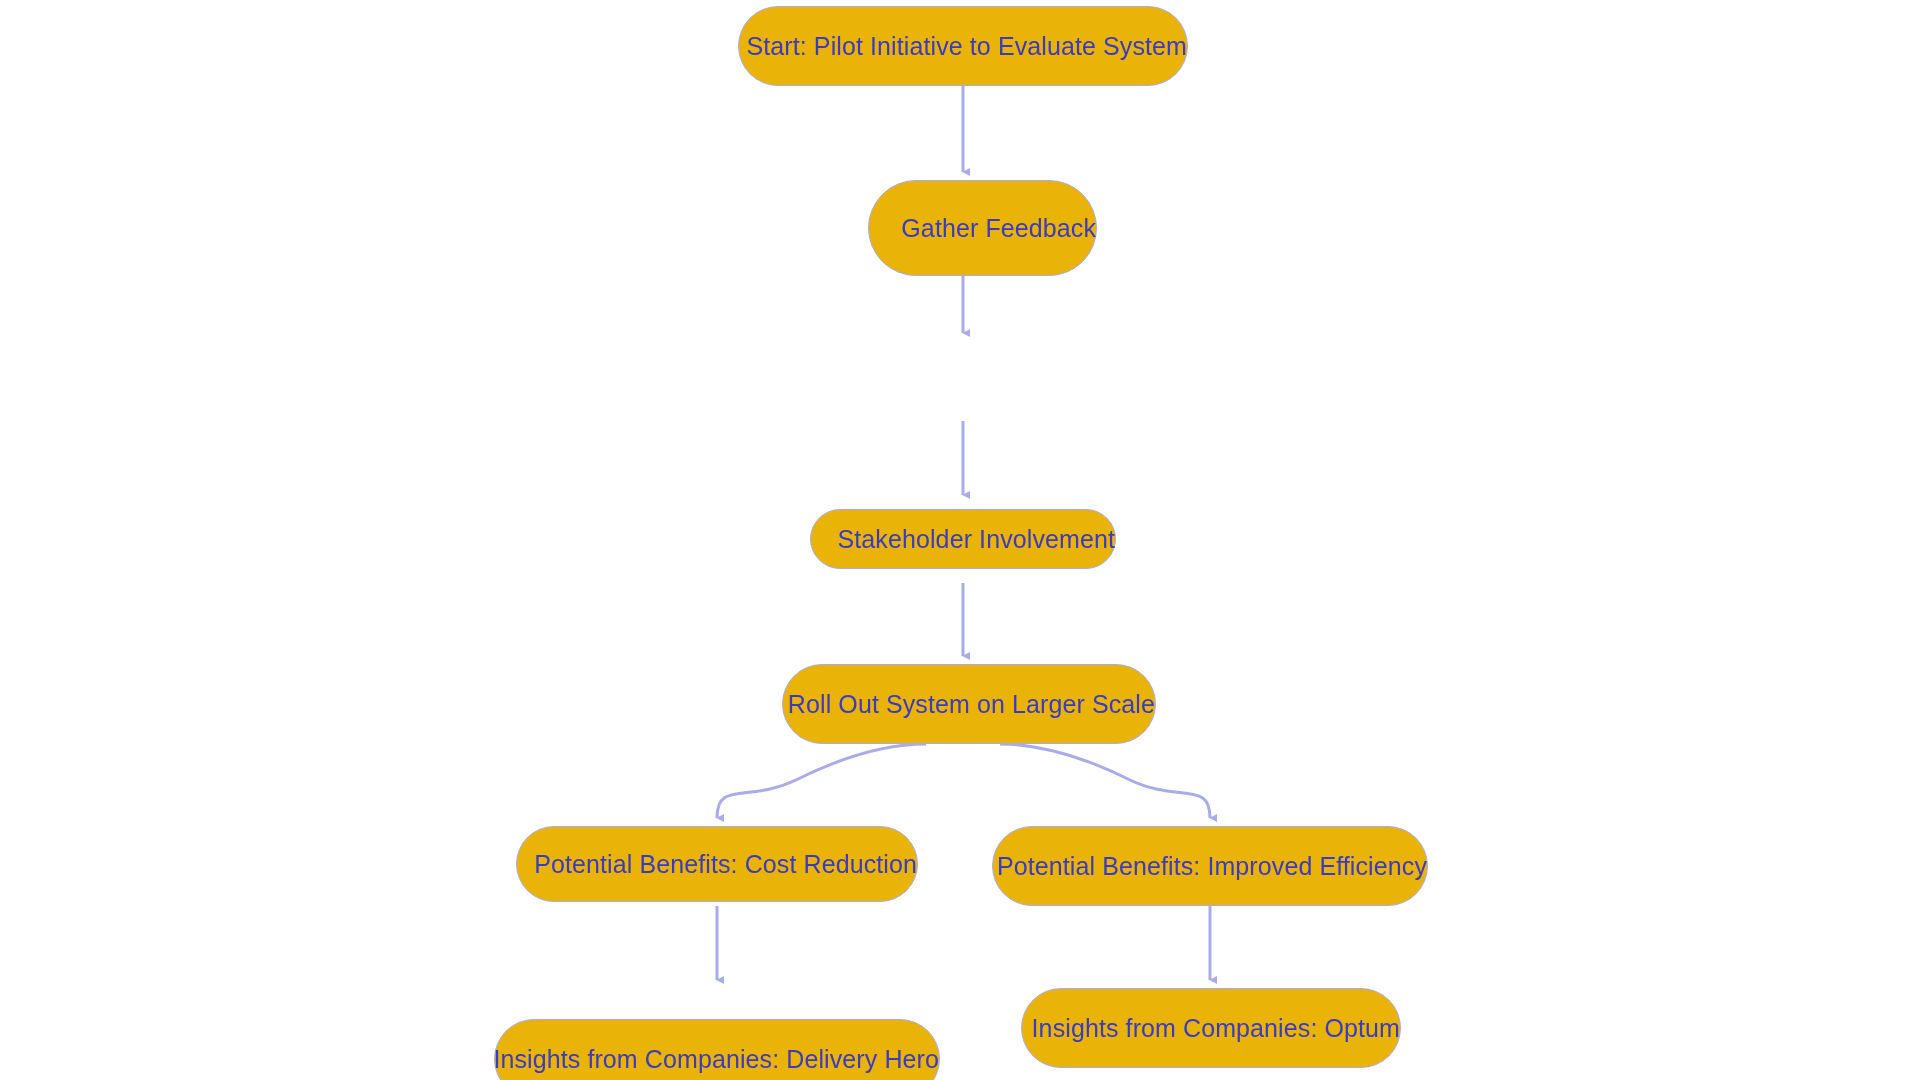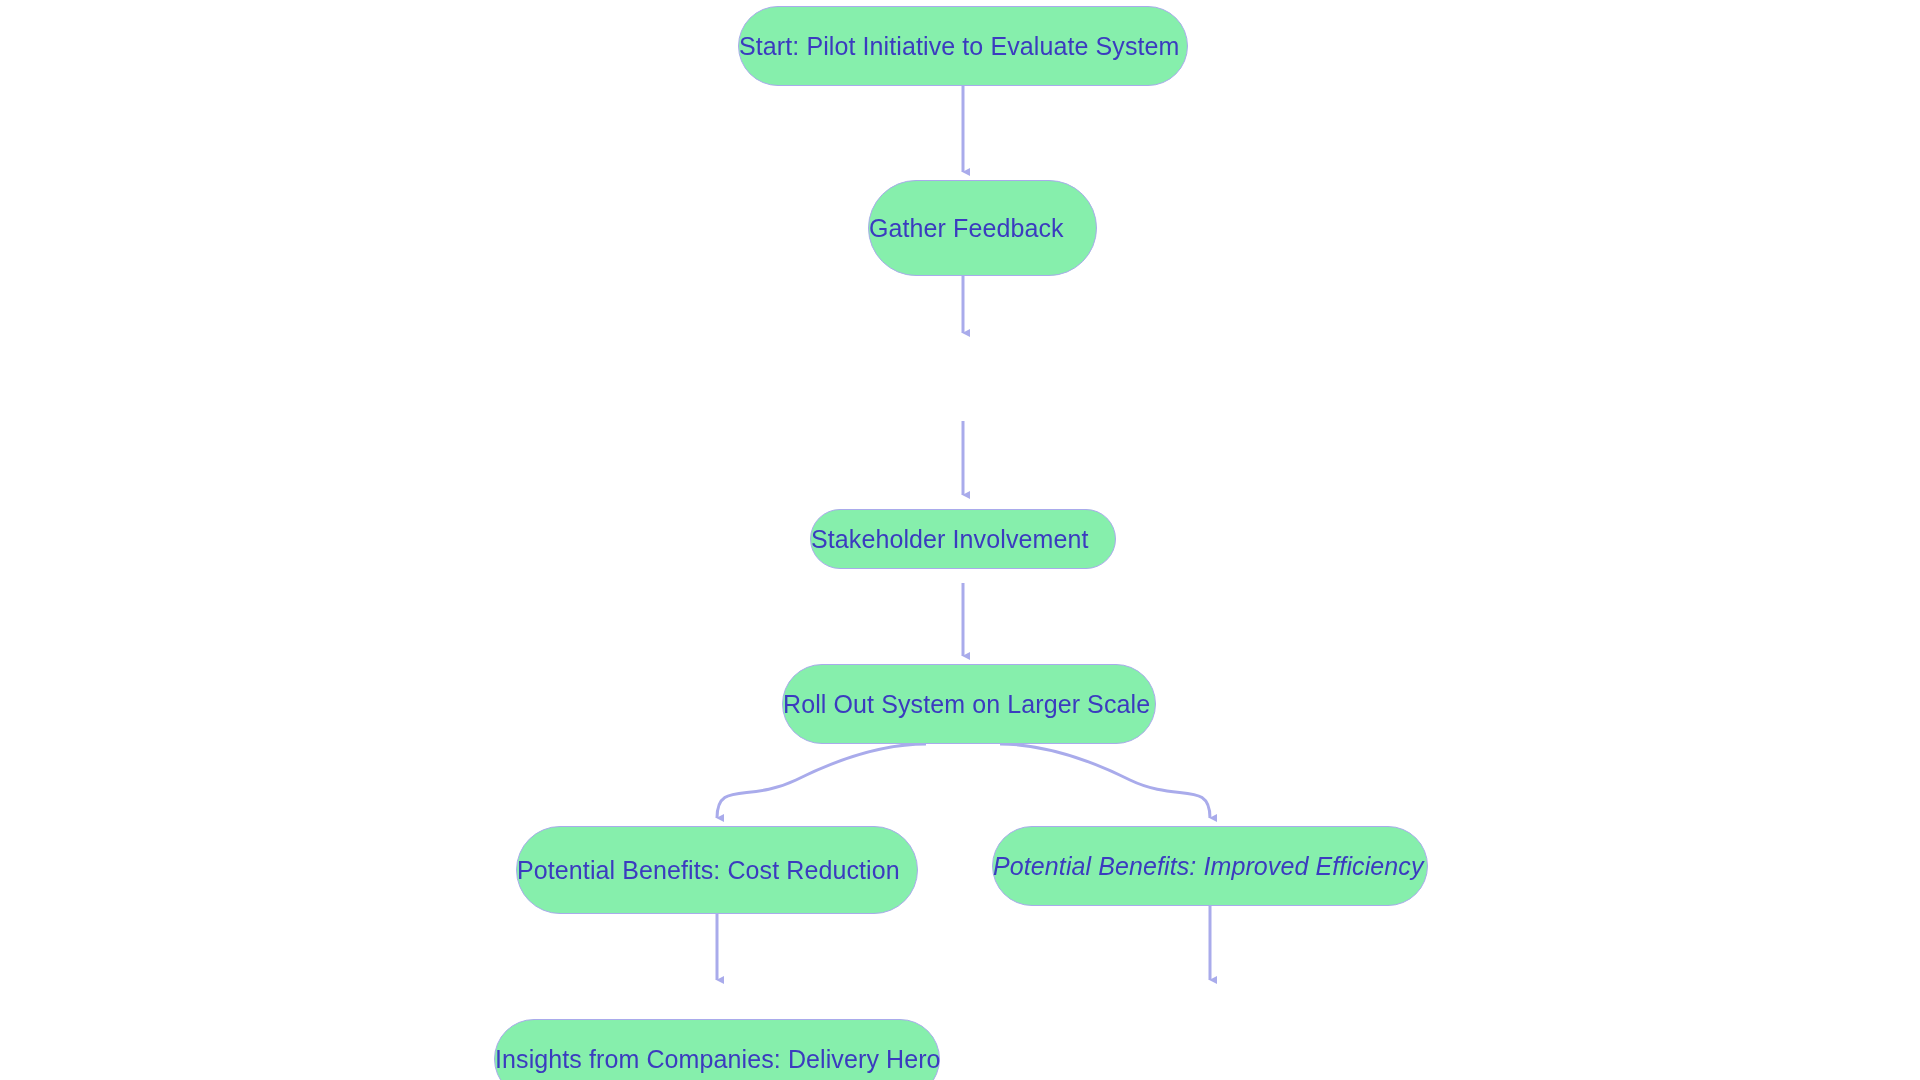--- a/index.html
+++ b/index.html
@@ -20,22 +20,22 @@
     left: 0;
     top: 0;
     width: 1920px;
     height: 1080px;
   }
   .node {
     position: absolute;
     box-sizing: border-box;
     display: flex;
     align-items: center;
-    justify-content: flex-start;
-    background: #86efac;
+    justify-content: flex-end;
+    background: #eab308;
     border: 1.5px solid #a9abeb;
     border-radius: 999px;
     color: #3b3bbf;
     font-size: 25px;
     font-weight: 400;
     letter-spacing: 0.1px;
     white-space: nowrap;
     z-index: 2;
   }
 </style>
@@ -73,26 +73,29 @@
 
 
   <div class="node" style="left:810px; top:509px; width:306px; height:60px;">
     <span>Stakeholder Involvement</span>
   </div>
 
   <div class="node" style="left:776px; top:664px; width:374px; height:80px;margin-left:6px;">
     <span>Roll Out System on Larger Scale</span>
   </div>
 
-  <div class="node" style="left:516px; top:826px; width:402px; height:88px;">
+  <div class="node" style="left:516px; top:826px; width:402px; height:76px;">
     <span>Potential Benefits: Cost Reduction</span>
   </div>
 
-  <div class="node" style="left:992px; top:826px; width:436px; height:80px;font-style:italic;">
+  <div class="node" style="left:992px; top:826px; width:436px; height:80px;">
     <span>Potential Benefits: Improved Efficiency</span>
   </div>
 
   <div class="node" style="left:494px; top:988px; width:446px; height:80px;margin-top:31px;">
     <span>Insights from Companies: Delivery Hero</span>
   </div>
 
+  <div class="node" style="left:1021px; top:988px; width:380px; height:80px;">
+    <span>Insights from Companies: Optum</span>
+  </div>
 
 </div>
 
 </body></html>

